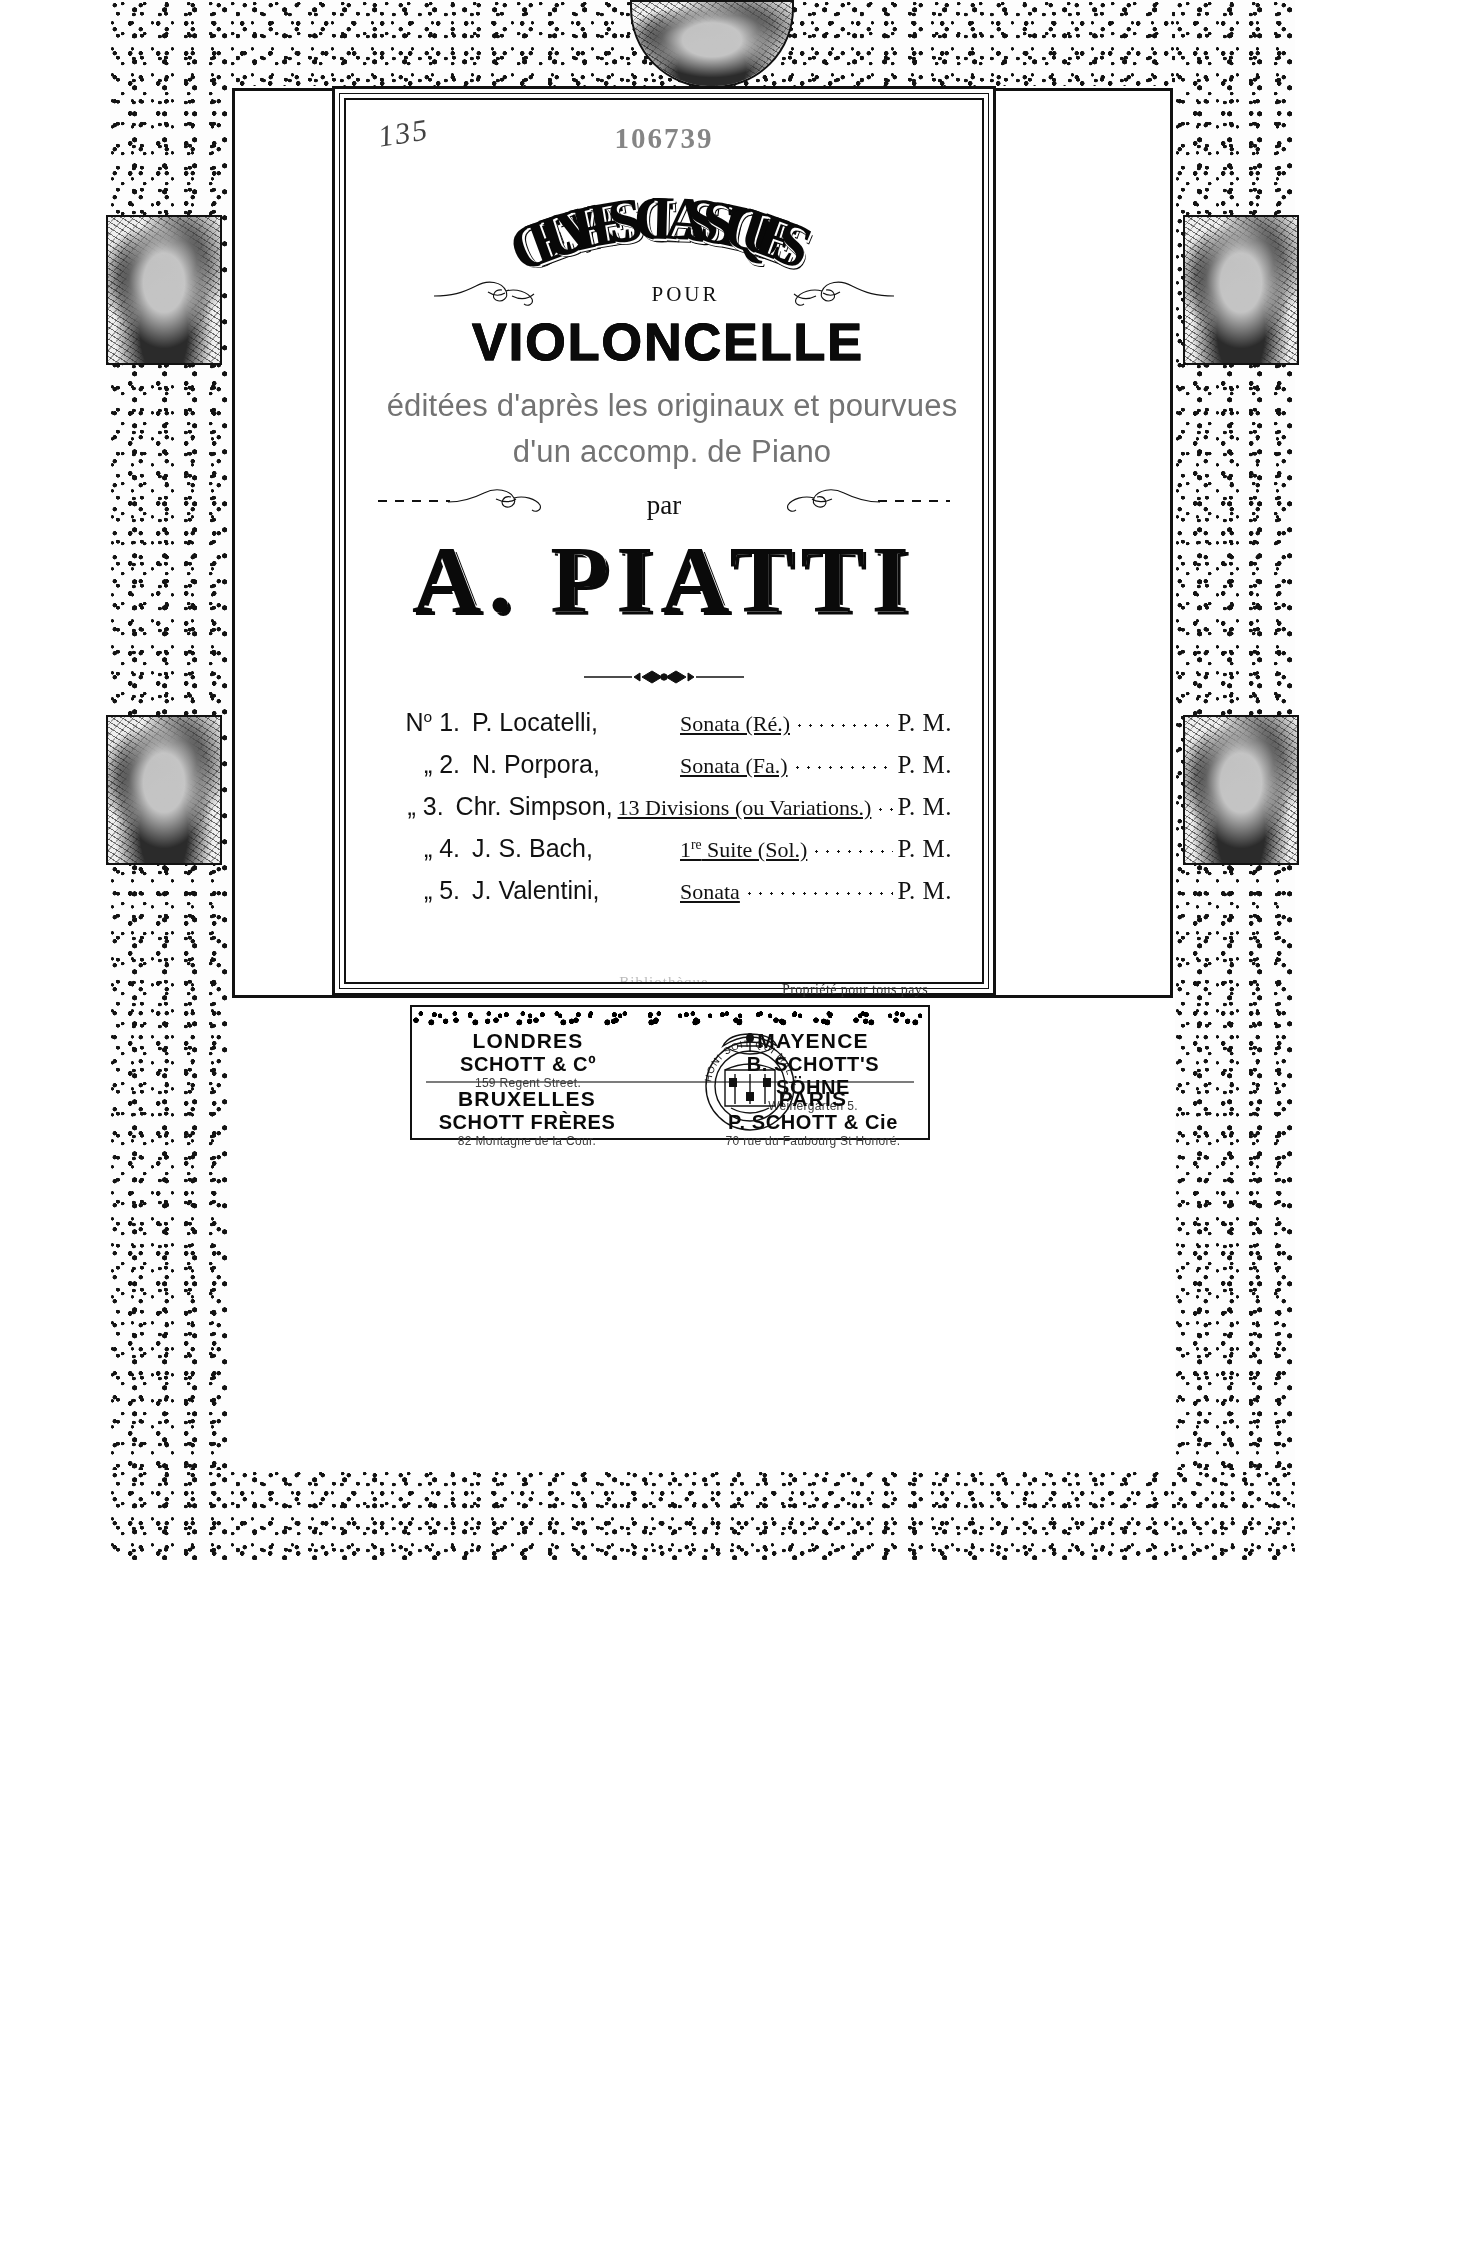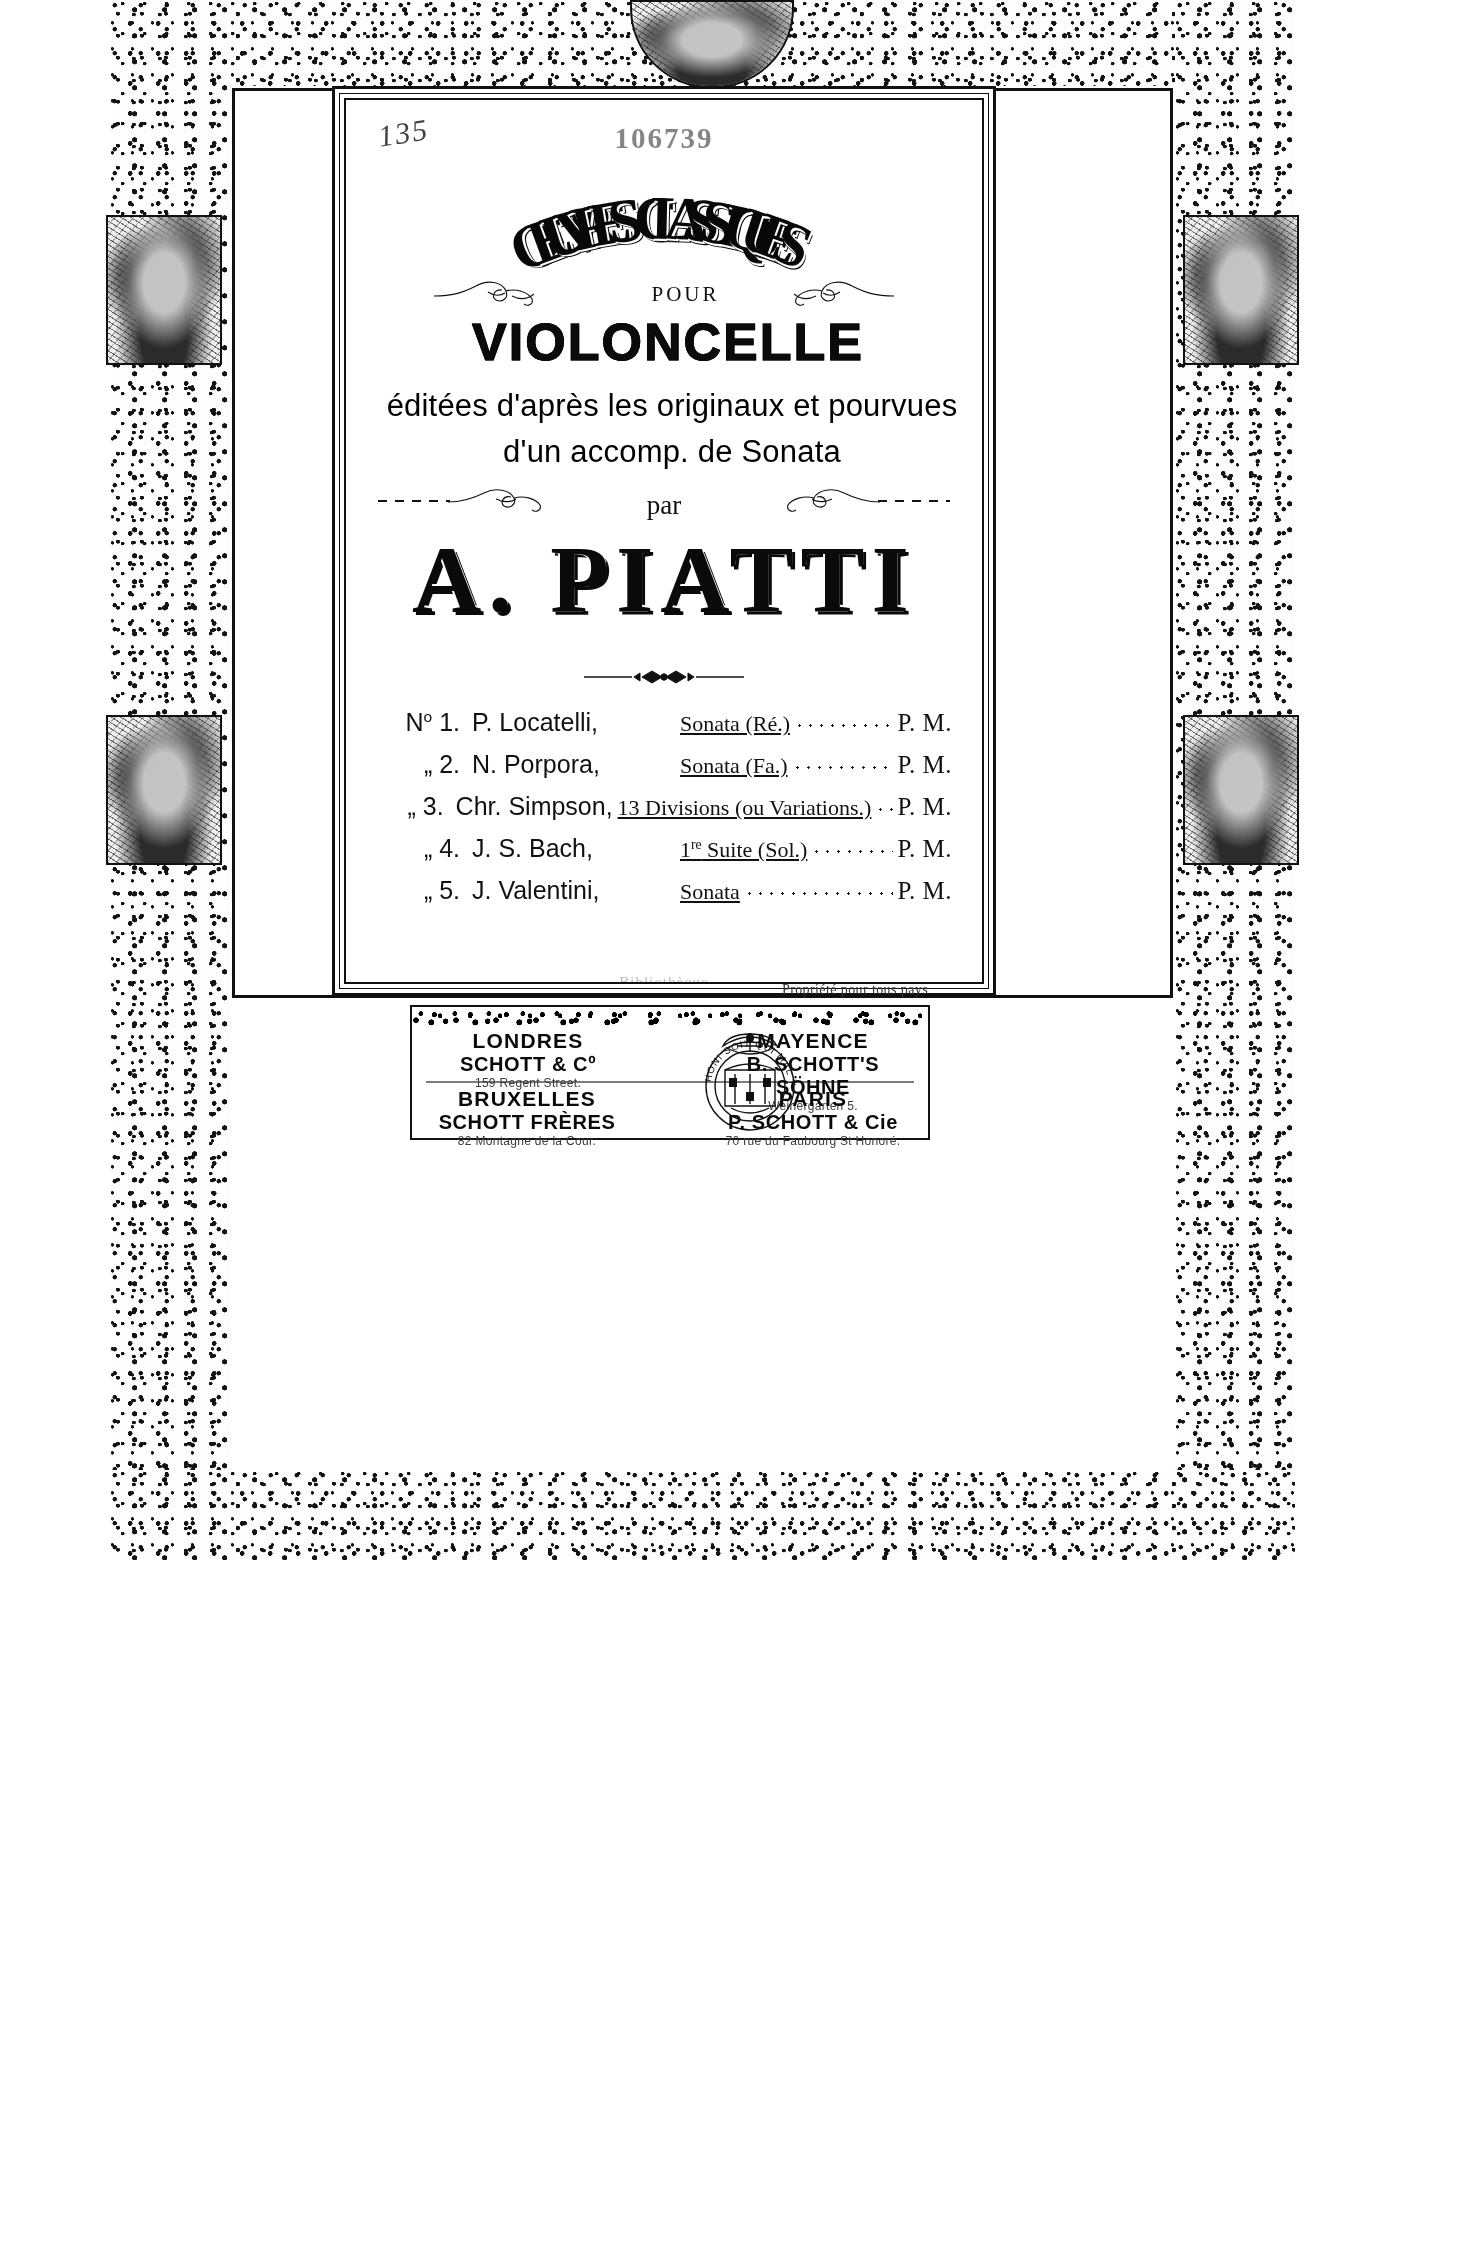--- a/index.html
+++ b/index.html
@@ -70,21 +70,21 @@
 
   #violoncelle{position:absolute;left:0;right:0;top:212px;text-align:center;
      font-family:"Liberation Sans",sans-serif;font-weight:700;font-size:52px;
      letter-spacing:2px;color:#0b0b0b;
      -webkit-text-stroke:1px #0b0b0b;
      text-shadow:0 0 0 #000;padding-left:8px;}
   #violoncelle span{display:inline-block;
      background:linear-gradient(90deg,#0b0b0b 0 100%);-webkit-background-clip:text;}
 
   .subline{position:absolute;left:16px;right:0;text-align:center;
-     font-family:"Liberation Sans",sans-serif;font-size:31px;letter-spacing:.2px;color:#000000;}
+     font-family:"Liberation Sans",sans-serif;font-size:31px;letter-spacing:.2px;color:#737373;}
   #sub1{top:288px;} #sub2{top:334px;}
 
   #par{position:absolute;left:0;right:0;top:390px;text-align:center;
      font-family:"Liberation Serif",serif;font-size:27px;color:#111;}
   .flourish2{position:absolute;top:384px;width:112px;height:30px;}
   #f2-l{left:100px;} #f2-r{right:100px;transform:scaleX(-1);}
   .dashrule{position:absolute;top:400px;height:2px;background:
      repeating-linear-gradient(90deg,#111 0 9px,transparent 9px 17px);}
   #dr-l{left:32px;width:72px;} #dr-r{right:32px;width:72px;}
 
@@ -216,21 +216,21 @@
             <path d="M74 15 C84 12 96 16 100 23 C102 28 96 31 92 28"></path>
             <path d="M80 20 C88 24 96 23 102 18"></path>
             <path d="M56 16 C62 20 68 20 73 17"></path>
           </g>
             </svg>
         </div>
 
         <div id="violoncelle"><span>VIOLONCELLE</span></div>
 
         <div class="subline" id="sub1">éditées d'après les originaux et pourvues</div>
-        <div class="subline" id="sub2">d'un accomp. de Sonata</div>
+        <div class="subline" id="sub2">d'un accomp. de Piano</div>
 
         <div class="dashrule" id="dr-l"></div>
         <div class="flourish2" id="f2-l">
           <svg viewBox="0 0 112 30">
               <g fill="none" stroke="#111" stroke-width="1.1">
             <path d="M2 18 C16 18 26 15 38 9"></path>
             <path d="M38 9 C50 3 64 6 68 14 C71 21 63 25 58 22 C54 19 57 11 65 13"></path>
             <path d="M68 14 C78 11 90 15 94 21 C96 26 90 29 86 26"></path>
             <path d="M50 15 C58 19 66 18 70 15"></path>
           </g>

